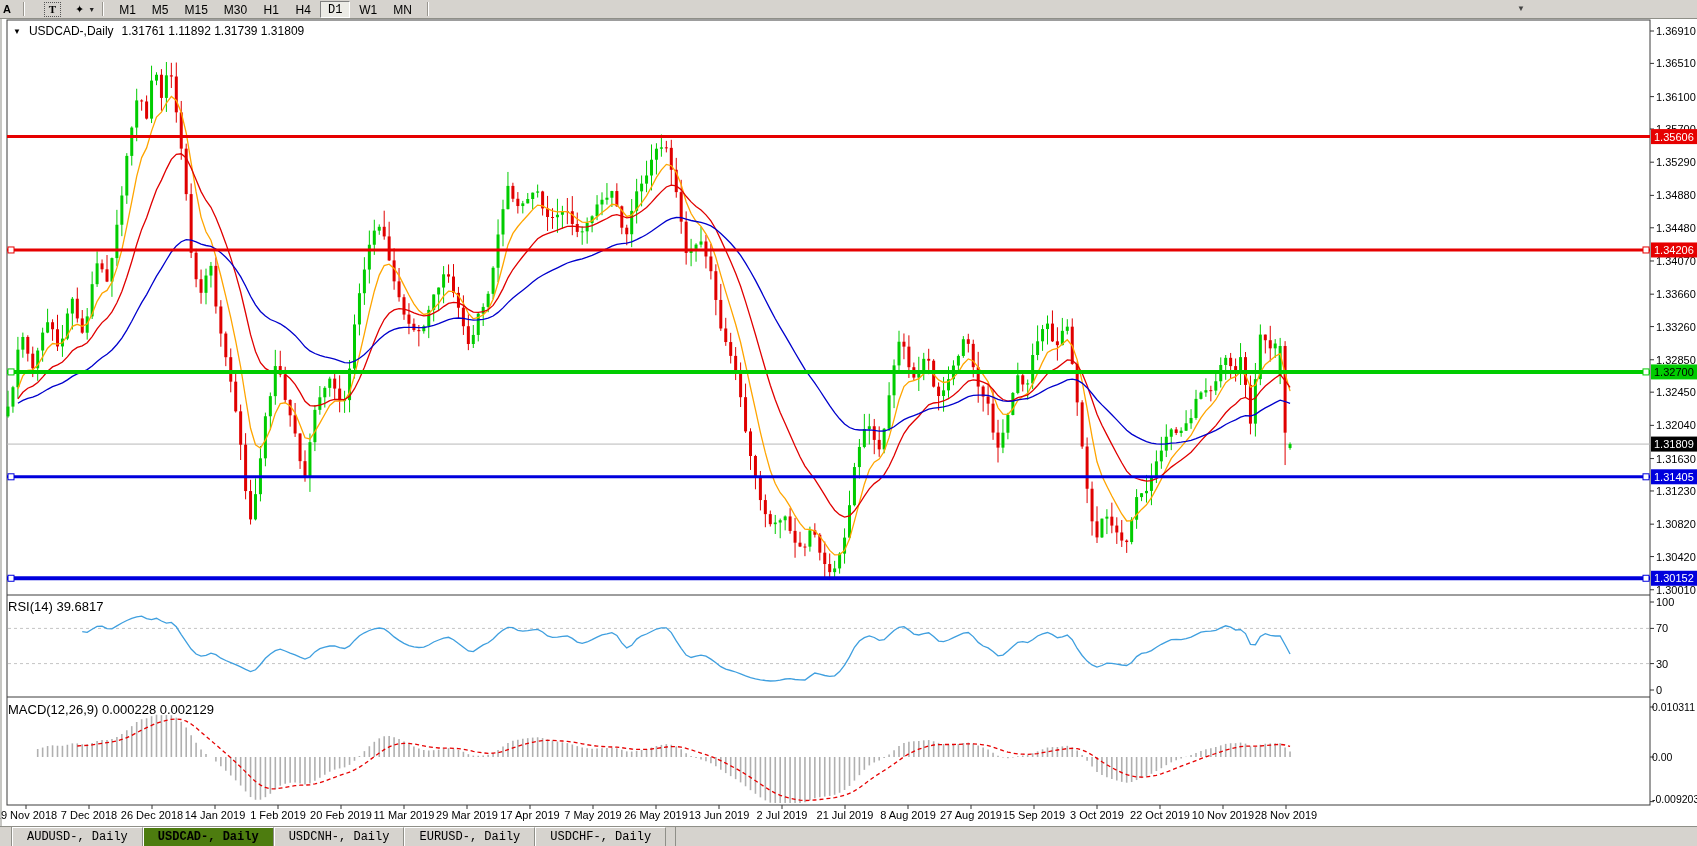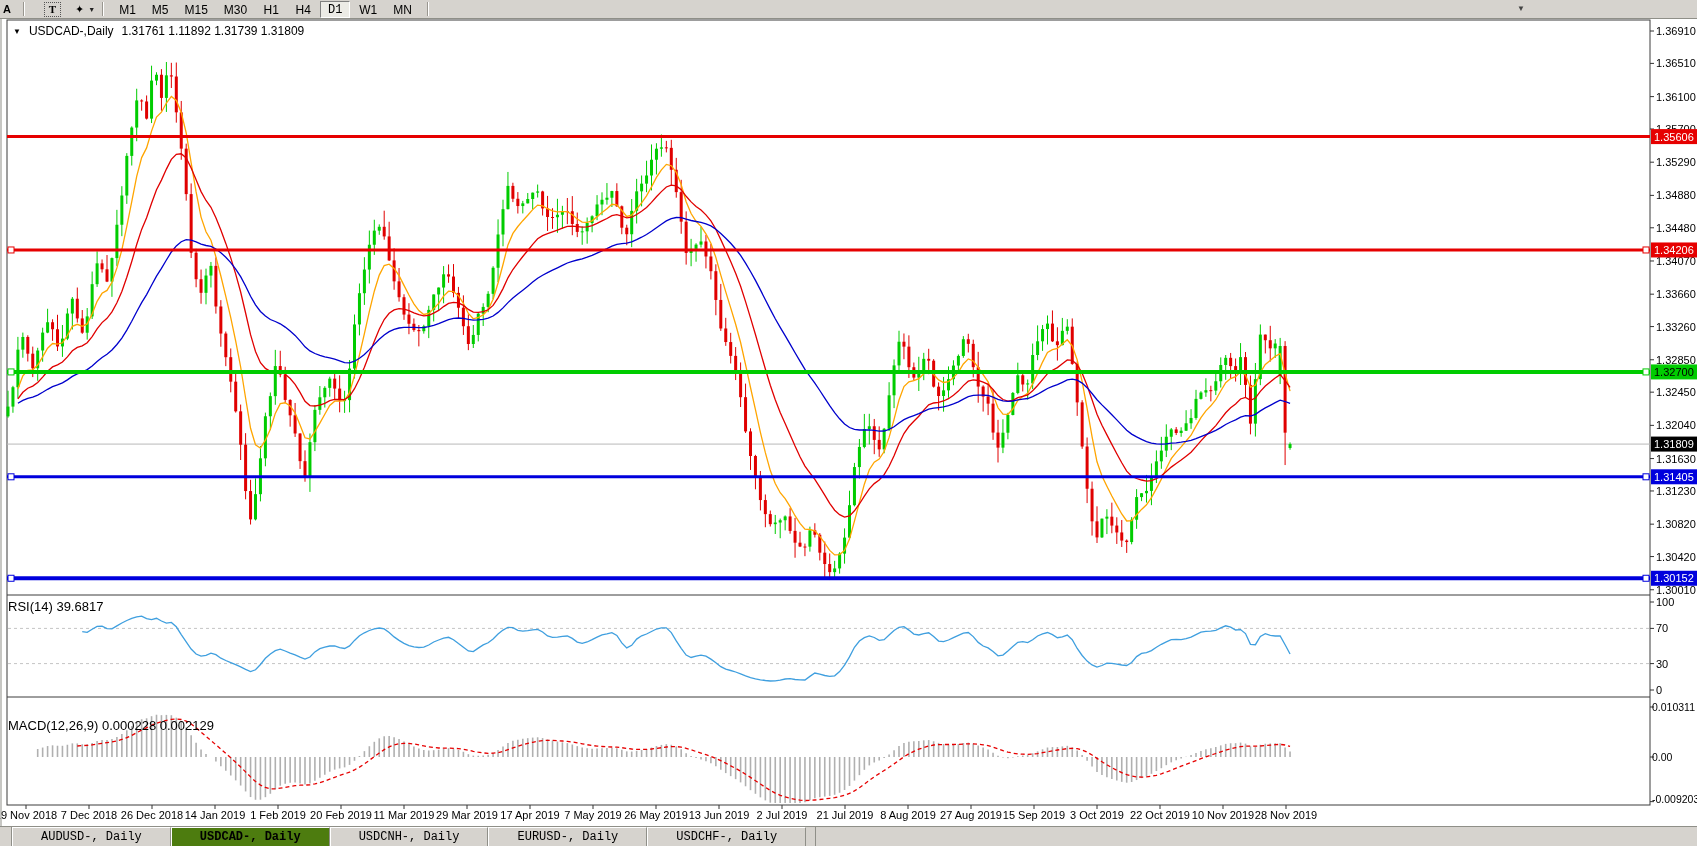--- a/index.html
+++ b/index.html
@@ -19,27 +19,27 @@
         font-size:12px; color:#000; padding:1px 6px; margin:0 1px;
         font-family:"Liberation Sans", sans-serif; }
   .tf.active { background:#ecebe6; border-color:#808080 #ffffff #ffffff #808080;font-family:Liberation Mono, monospace; }
   .tb-overflow { position:absolute; right:172px; top:4px; font-size:8px; color:#444; }
   #chart-svg { position:absolute; top:0; left:0; z-index:1; }
   .chart-title { position:absolute; left:13px; top:24px; font-size:12px; color:#000;
                  display:flex; align-items:center; gap:8px; z-index:3; }
   .chart-title .tri { font-size:8px; }
   .ind-label { position:absolute; left:8px; font-size:13px; color:#000; z-index:3; }
   .rsi-label  { top:599px; }
-  .macd-label { top:702px;margin-top:16px; }
+  .macd-label { top:702px; }
   .tabs { position:absolute; left:0; bottom:0; width:1697px; height:20px;
           background:#d6d3ce; border-top:1px solid #8f8f88; display:flex;
           align-items:stretch; font-family:"Liberation Mono", monospace;
           font-size:12px; color:#000; z-index:5; }
   .tab-notch { width:12px; border-right:1px solid #8f8f88; }
-  .tab { padding:0 28px; display:flex; align-items:center;
+  .tab { padding:0 14px; display:flex; align-items:center;
          border-right:1px solid #8f8f88; border-left:1px solid #ffffff;
          border-top:1px solid #ffffff; background:#d6d3ce; }
   .tab.active { background:#4d7c0f; font-weight:bold; }
   .tabs-filler { width:10px; border-right:1px solid #8f8f88; }
 </style>
 </head>
 <body>
 
 <div class="toolbar">
   <span class="tb-a">A</span>

